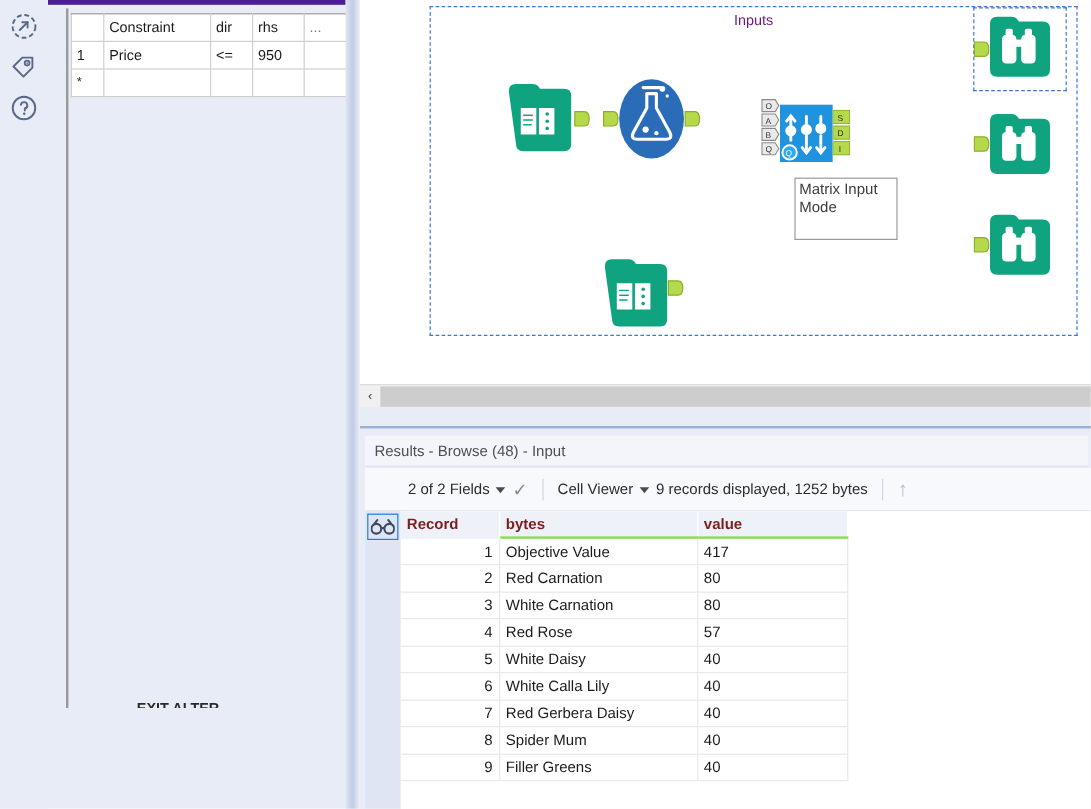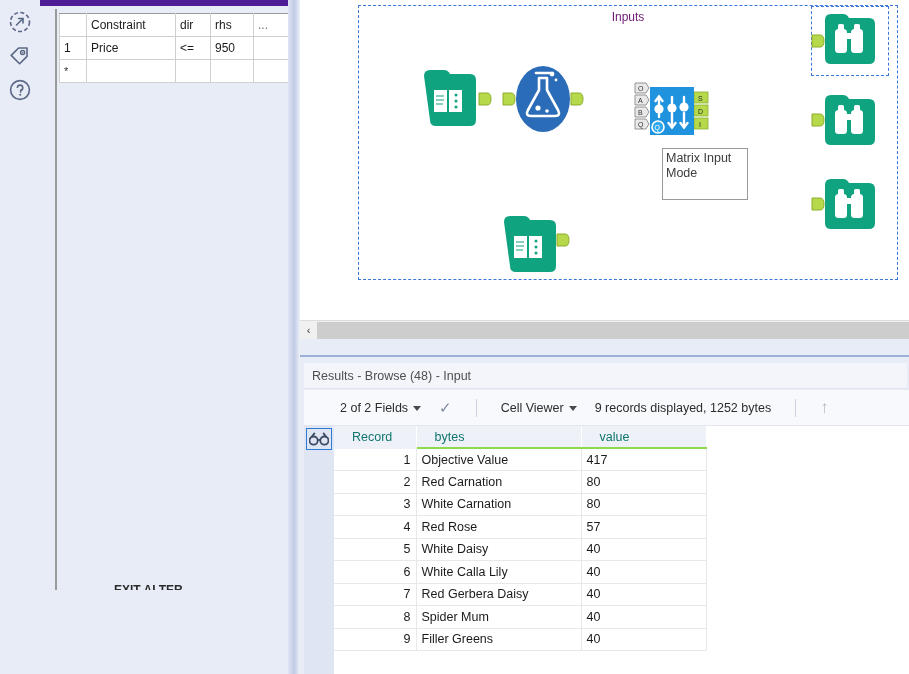--- a/index.html
+++ b/index.html
@@ -34,21 +34,21 @@
     cursor: pointer;
   }
   .rail-icon svg { display: block; }
 
   
   .left-panel {
     position: absolute;
     left: 40px; top: 0;
     width: 248px; height: 600px;
     background: #e8ecf7;
-    border-top: 6px solid #4c1d95;
+    border-top: 4px solid #4c1d95;
     box-sizing: border-box;
   }
   .left-panel-inner {
     position: absolute;
     left: 15px; top: 3px;
     width: 220px;
     bottom: 10px;
     background: #e8ecf7;
     border-left: 2px solid #9a9a9a;
     box-sizing: border-box;
@@ -227,21 +227,21 @@
     cursor: pointer;
     box-sizing: border-box;
   }
   .tb-controls {
     position: absolute;
     left: 36px; top: 0;
     right: 0; height: 36px;
     display: flex; align-items: center;
     font-size: 12.5px;
     color: #2c2c2c;
-    gap: 18px;
+    gap: 6px;
   }
   .tb-item { display: flex; align-items: center; gap: 5px; cursor: pointer; white-space: nowrap; }
   .caret {
     width: 0; height: 0;
     border-left: 4px solid transparent;
     border-right: 4px solid transparent;
     border-top: 5px solid #4a4a4a;
   }
   .tb-sep {
     width: 1px; height: 18px;
@@ -261,24 +261,24 @@
   }
   table.dg {
     border-collapse: collapse;
     font-size: 12.5px;
     table-layout: fixed;
     width: 372px;
   }
   table.dg th {
     height: 22px;
     background: #eef1f8;
-    color: #0f766e;
-    font-weight: normal;
+    color: #7f1d1d;
+    font-weight: bold;
     text-align: left;
-    padding: 0 18px;
+    padding: 0 5px;
     border-right: 1px solid #ffffff;
     box-sizing: border-box;
     white-space: nowrap;
   }
   table.dg th.hdr-underline { border-bottom: 2px solid #8ddb4a; }
   table.dg th.hdr-plain { border-bottom: 2px solid #eef1f8; }
   table.dg td {
     height: 22.5px;
     padding: 0 5px;
     border-bottom: 1px solid #e8e8e8;

